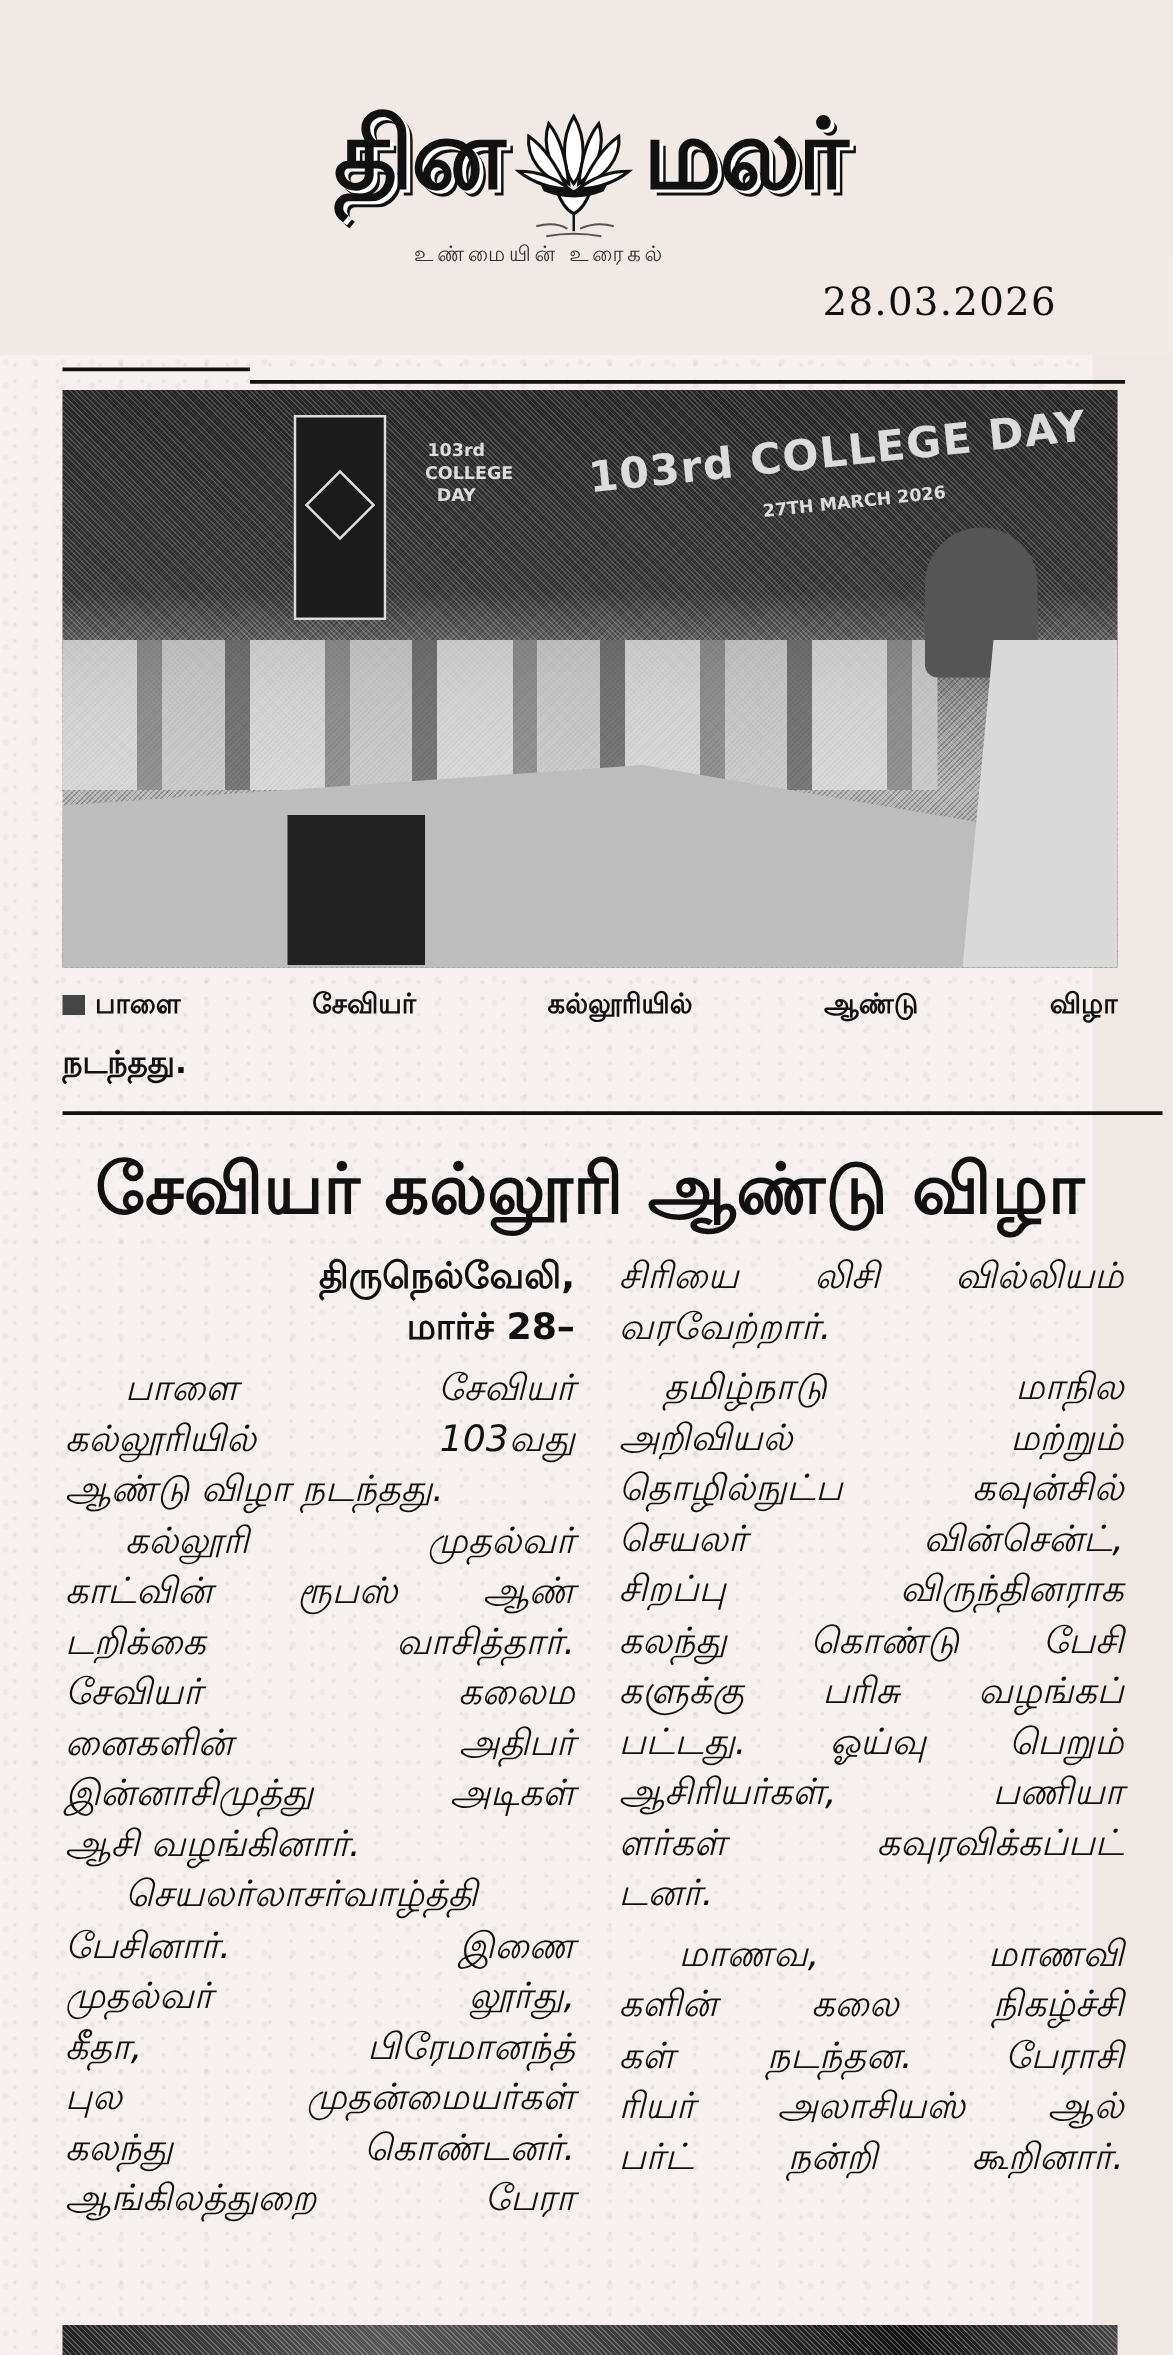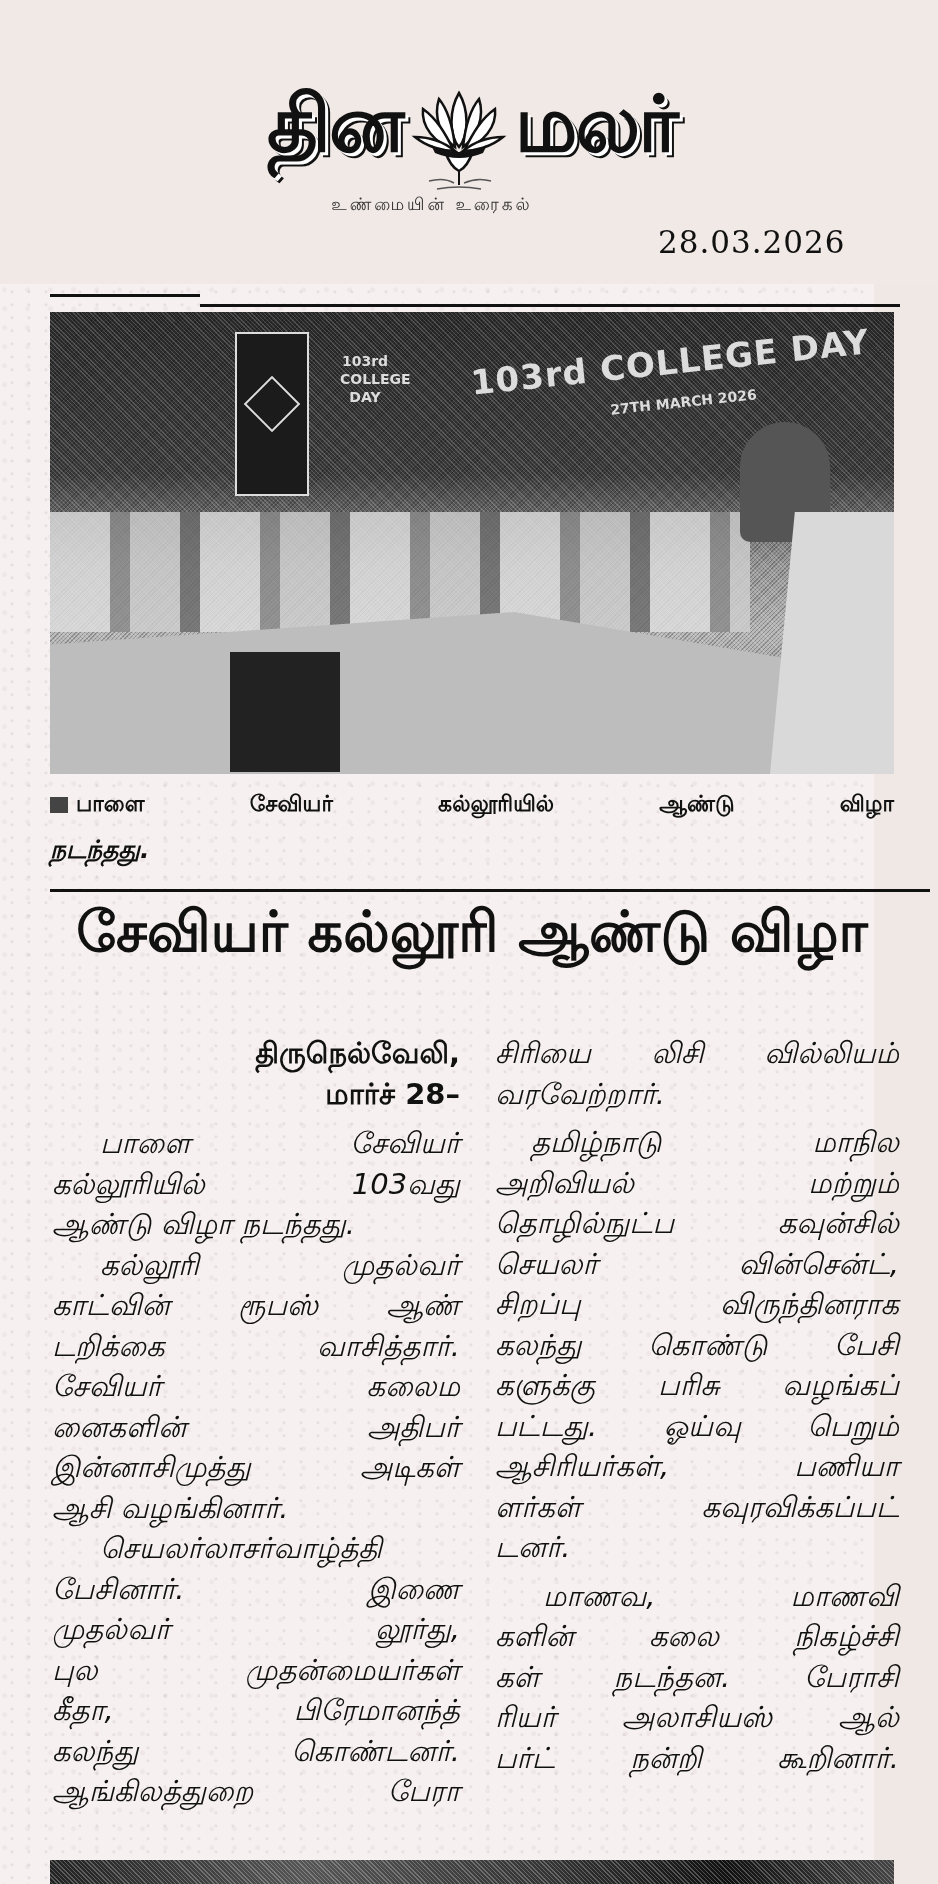--- a/index.html
+++ b/index.html
@@ -88,31 +88,31 @@
     background: repeating-linear-gradient(90deg, #e0e0e0 0 60px, #8a8a8a 60px 80px, #d0d0d0 80px 130px, #6a6a6a 130px 150px);
     opacity:.8;
   }
   .caption {
     position:absolute; left:50px; top:498px; width:844px;
     font-weight: bold; font-size: 22px; color:#111; line-height: 44px;
     text-align: justify; text-align-last: justify;
   }
   .caption .bullet { display:inline-block; width:18px; height:16px; background:#444; margin-right:8px; vertical-align: middle; }
   .caption-line2 {
-    position:absolute; left:50px; top:544px; font-weight:bold; font-size:25px; color:#111; line-height:44px;font-style:italic;
+    position:absolute; left:50px; top:544px; font-weight:bold; font-size:25px; color:#111; line-height:44px;
   }
   .rule-mid { position:absolute; left:50px; top:605px; width:880px; height:3px; background:#111; }
   .headline {
-    position:absolute; left:50px; top:608px; width:844px;
+    position:absolute; left:50px; top:628px; width:844px;
     font-weight: 900; font-size: 56px; color:#111; line-height: 80px;
     text-align: center; letter-spacing: 0px;
   }
   .col {
     position:absolute; font-size: 29px; color:#111; line-height: 40.5px;
-    font-style: italic; text-align: justify; margin-top: 33px;
+    font-style: italic; text-align: justify;
   }
   .col-left { left: 52px; top: 716px; width: 408px; }
   .col-right { left: 495px; top: 716px; width: 404px; }
   .dateline { font-style: normal; font-weight: bold; text-align: right; line-height: 41px; font-size: 29px; }
   .line { display:block; text-align: justify; text-align-last: justify; white-space: nowrap; }
   .line.last { text-align-last: left; }
   .gap { height: 8px; }
   .bottom-photo {
     position:absolute; left:50px; top:1576px; width:844px; height:30px;
     background:
@@ -184,22 +184,22 @@
     <span class="line" style="padding-left:48px">கல்லூரி முதல்வர்</span>
     <span class="line">காட்வின் ரூபஸ் ஆண்</span>
     <span class="line">டறிக்கை வாசித்தார்.</span>
     <span class="line">சேவியர் கலைம</span>
     <span class="line">னைகளின் அதிபர்</span>
     <span class="line">இன்னாசிமுத்து அடிகள்</span>
     <span class="line last">ஆசி வழங்கினார்.</span>
     <span class="line" style="padding-left:48px">செயலர்லாசர்வாழ்த்தி</span>
     <span class="line">பேசினார். இணை</span>
     <span class="line">முதல்வர் லூர்து,</span>
+    <span class="line">கீதா, பிரேமானந்த்</span>
     <span class="line">புல முதன்மையர்கள்</span>
-    <span class="line">கீதா, பிரேமானந்த்</span>
     <span class="line">கலந்து கொண்டனர்.</span>
     <span class="line">ஆங்கிலத்துறை பேரா</span>
   </div>
 
   <div class="col col-right">
     <span class="line">சிரியை லிசி வில்லியம்</span>
     <span class="line last">வரவேற்றார்.</span>
     <div class="gap"></div>
     <span class="line" style="padding-left:36px">தமிழ்நாடு மாநில</span>
     <span class="line">அறிவியல் மற்றும்</span>

